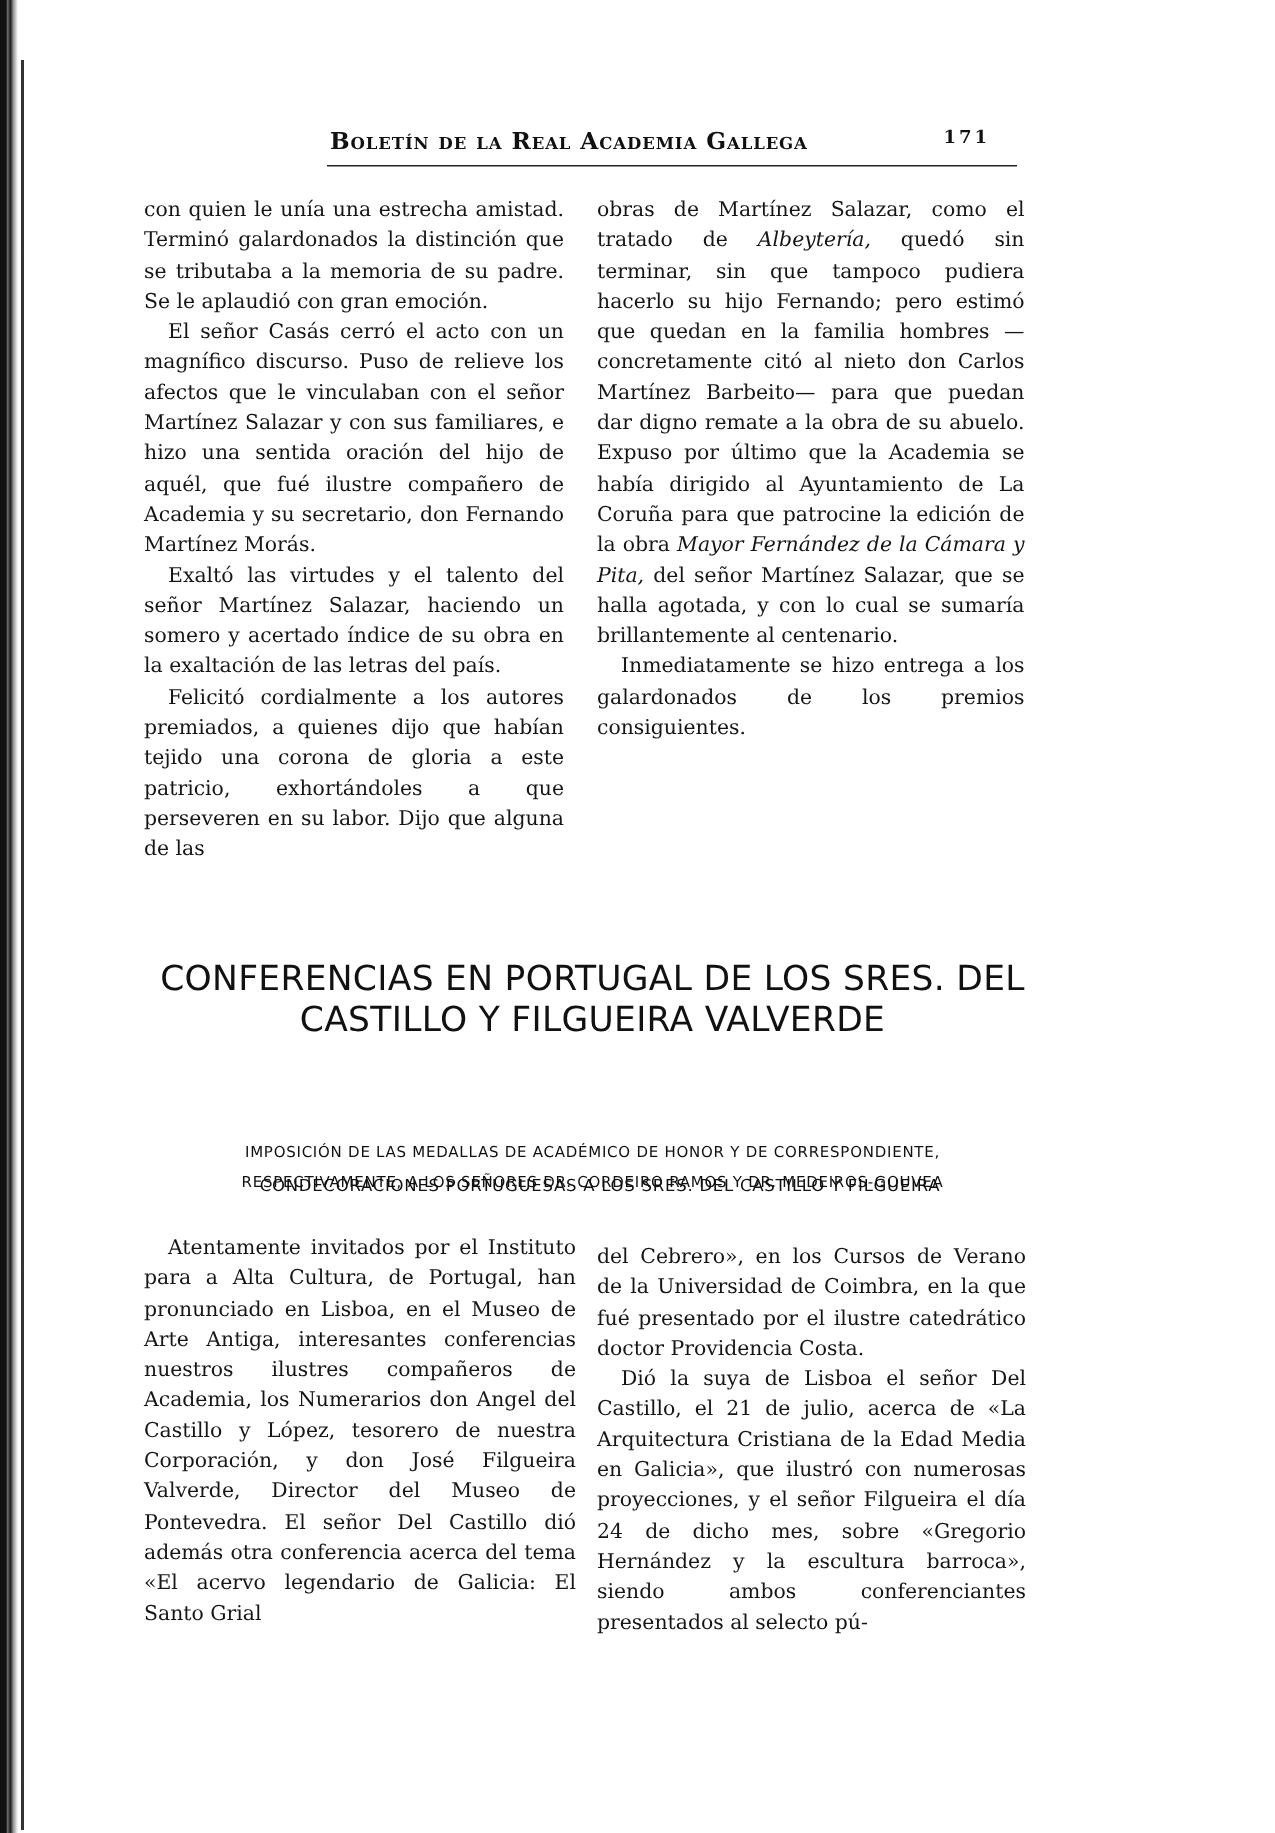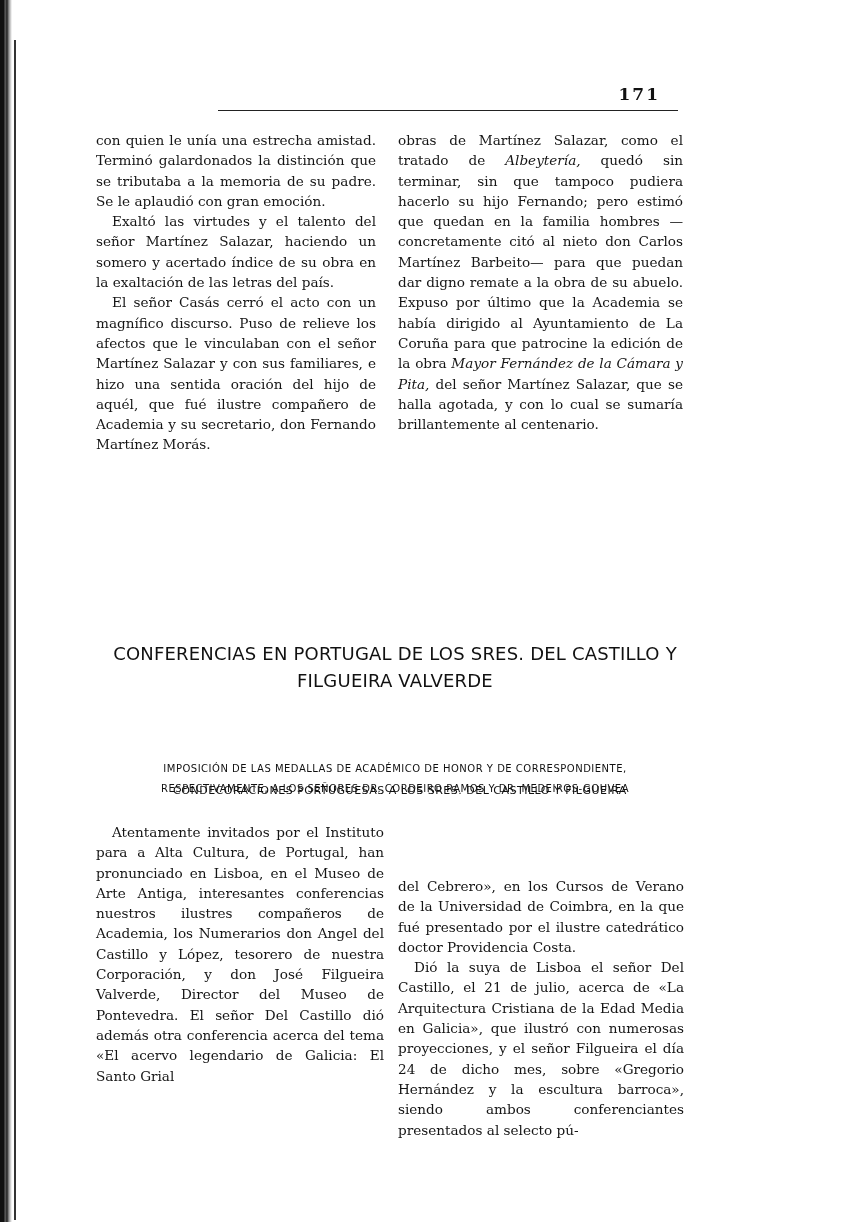--- a/index.html
+++ b/index.html
@@ -1,54 +1,57 @@
 <!DOCTYPE html>
 <html><head>
 <meta charset="utf-8">
 <style>
   html, body { margin:0; padding:0; background:#ffffff; }
   body { width:850px; height:1222px; position:relative; overflow:hidden; font-family:"DejaVu Serif", serif; color:#111; }
   .binding { position:absolute; left:0; top:0; width:12px; height:1222px; background:linear-gradient(90deg,#111 0,#111 4px,#666 5px,#222 7px,#999 9px,#fff 12px); }
   .binding2 { position:absolute; left:14px; top:40px; width:2px; height:1180px; background:#333; }
   .header { position:absolute; left:220px; top:84px; width:440px; height:24px; }
   .running-title { position:absolute; left:0; top:0; font-size:15.5px; letter-spacing:0.6px; font-variant:small-caps; font-weight:bold; font-family:"DejaVu Serif", serif; color:#111; white-space:nowrap; }
-  .page-number { position:absolute; right:0; top:0; font-size:17px; font-weight:bold; letter-spacing:2px;text-align:right; }
+  .page-number { position:absolute; right:0; top:0; font-size:12px; font-weight:bold; letter-spacing:2px;text-align:right; }
   .header-rule { position:absolute; left:218px; top:110px; width:460px; height:1px; background:#222; }
   .col { position:absolute; font-size:13.6px; line-height:20.3px; text-align:justify; font-family:"DejaVu Serif", serif; color:#151515; }
   .col p { margin:0; }
   .col p.indent { text-indent:16px; }
   .col1 { left:96px; top:130px; width:280px; }
   .col2 { left:398px; top:130px; width:285px; }
   .col3 { left:96px; top:822px; width:288px; }
-  .col4 { left:398px; top:828px; width:286px;margin-top:48px; }
+  .col4 { left:398px; top:828px; width:286px; }
   .title { position:absolute; left:80px; width:630px; text-align:center; font-family:"DejaVu Sans", sans-serif; font-weight:normal; color:#111; }
-  .title-main { top:640px; font-size:18px; line-height:27px; letter-spacing:0.2px; }
+  .title-main { top:640px; font-size:23px; line-height:27px; letter-spacing:0.2px; }
   .title-sub { top:759px; font-size:10px; line-height:20px; letter-spacing:0.5px; left:110px; width:570px; }
   .title-sub3 { top:783px; font-size:11px; line-height:16px; letter-spacing:0.5px; left:120px; width:560px; }
   em { font-style:italic; }
 </style>
 </head>
 <body>
 
 <div class="binding"></div>
 <div class="binding2"></div>
 
 <div class="header">
+  <span class="running-title">Boletín de la Real Academia Gallega</span>
   <span class="page-number">171</span>
 </div>
 <div class="header-rule"></div>
 
 <div class="col col1">
   <p>con quien le unía una estrecha amistad. Terminó galardonados la distinción que se tributaba a la memoria de su padre. Se le aplaudió con gran emoción.</p>
+  <p class="indent">El señor Casás cerró el acto con un magnífico discurso. Puso de relieve los afectos que le vinculaban con el señor Martínez Salazar y con sus familiares, e hizo una sentida oración del hijo de aquél, que fué ilustre compañero de Academia y su secretario, don Fernando Martínez Morás.</p>
   <p class="indent">Exaltó las virtudes y el talento del señor Martínez Salazar, haciendo un somero y acertado índice de su obra en la exaltación de las letras del país.</p>
-  <p class="indent">El señor Casás cerró el acto con un magnífico discurso. Puso de relieve los afectos que le vinculaban con el señor Martínez Salazar y con sus familiares, e hizo una sentida oración del hijo de aquél, que fué ilustre compañero de Academia y su secretario, don Fernando Martínez Morás.</p>
+  <p class="indent">Felicitó cordialmente a los autores premiados, a quienes dijo que habían tejido una corona de gloria a este patricio, exhortándoles a que perseveren en su labor. Dijo que alguna de las</p>
 </div>
 
 <div class="col col2">
   <p><span>obras de Martínez Salazar, como el tratado de </span><em>Albeytería,</em><span> quedó sin terminar, sin que tampoco pudiera hacerlo su hijo Fernando; pero estimó que quedan en la familia hombres —concretamente citó al nieto don Carlos Martínez Barbeito— para que puedan dar digno remate a la obra de su abuelo. Expuso por último que la Academia se había dirigido al Ayuntamiento de La Coruña para que patrocine la edición de la obra </span><em>Mayor Fernández de la Cámara y Pita,</em><span> del señor Martínez Salazar, que se halla agotada, y con lo cual se sumaría brillantemente al centenario.</span></p>
+  <p class="indent">Inmediatamente se hizo entrega a los galardonados de los premios consiguientes.</p>
 </div>
 
 <div class="title title-main">CONFERENCIAS EN PORTUGAL DE LOS SRES. DEL CASTILLO Y FILGUEIRA VALVERDE</div>
 <div class="title title-sub">IMPOSICIÓN DE LAS MEDALLAS DE ACADÉMICO DE HONOR Y DE CORRESPONDIENTE, RESPECTIVAMENTE, A LOS SEÑORES DR. CORDEIRO RAMOS Y DR. MEDEIROS-GOUVEA</div>
 <div class="title title-sub3">CONDECORACIONES PORTUGUESAS A LOS SRES. DEL CASTILLO Y FILGUEIRA</div>
 
 <div class="col col3">
   <p class="indent">Atentamente invitados por el Instituto para a Alta Cultura, de Portugal, han pronunciado en Lisboa, en el Museo de Arte Antiga, interesantes conferencias nuestros ilustres compañeros de Academia, los Numerarios don Angel del Castillo y López, tesorero de nuestra Corporación, y don José Filgueira Valverde, Director del Museo de Pontevedra. El señor Del Castillo dió además otra conferencia acerca del tema «El acervo legendario de Galicia: El Santo Grial</p>
 </div>
 

